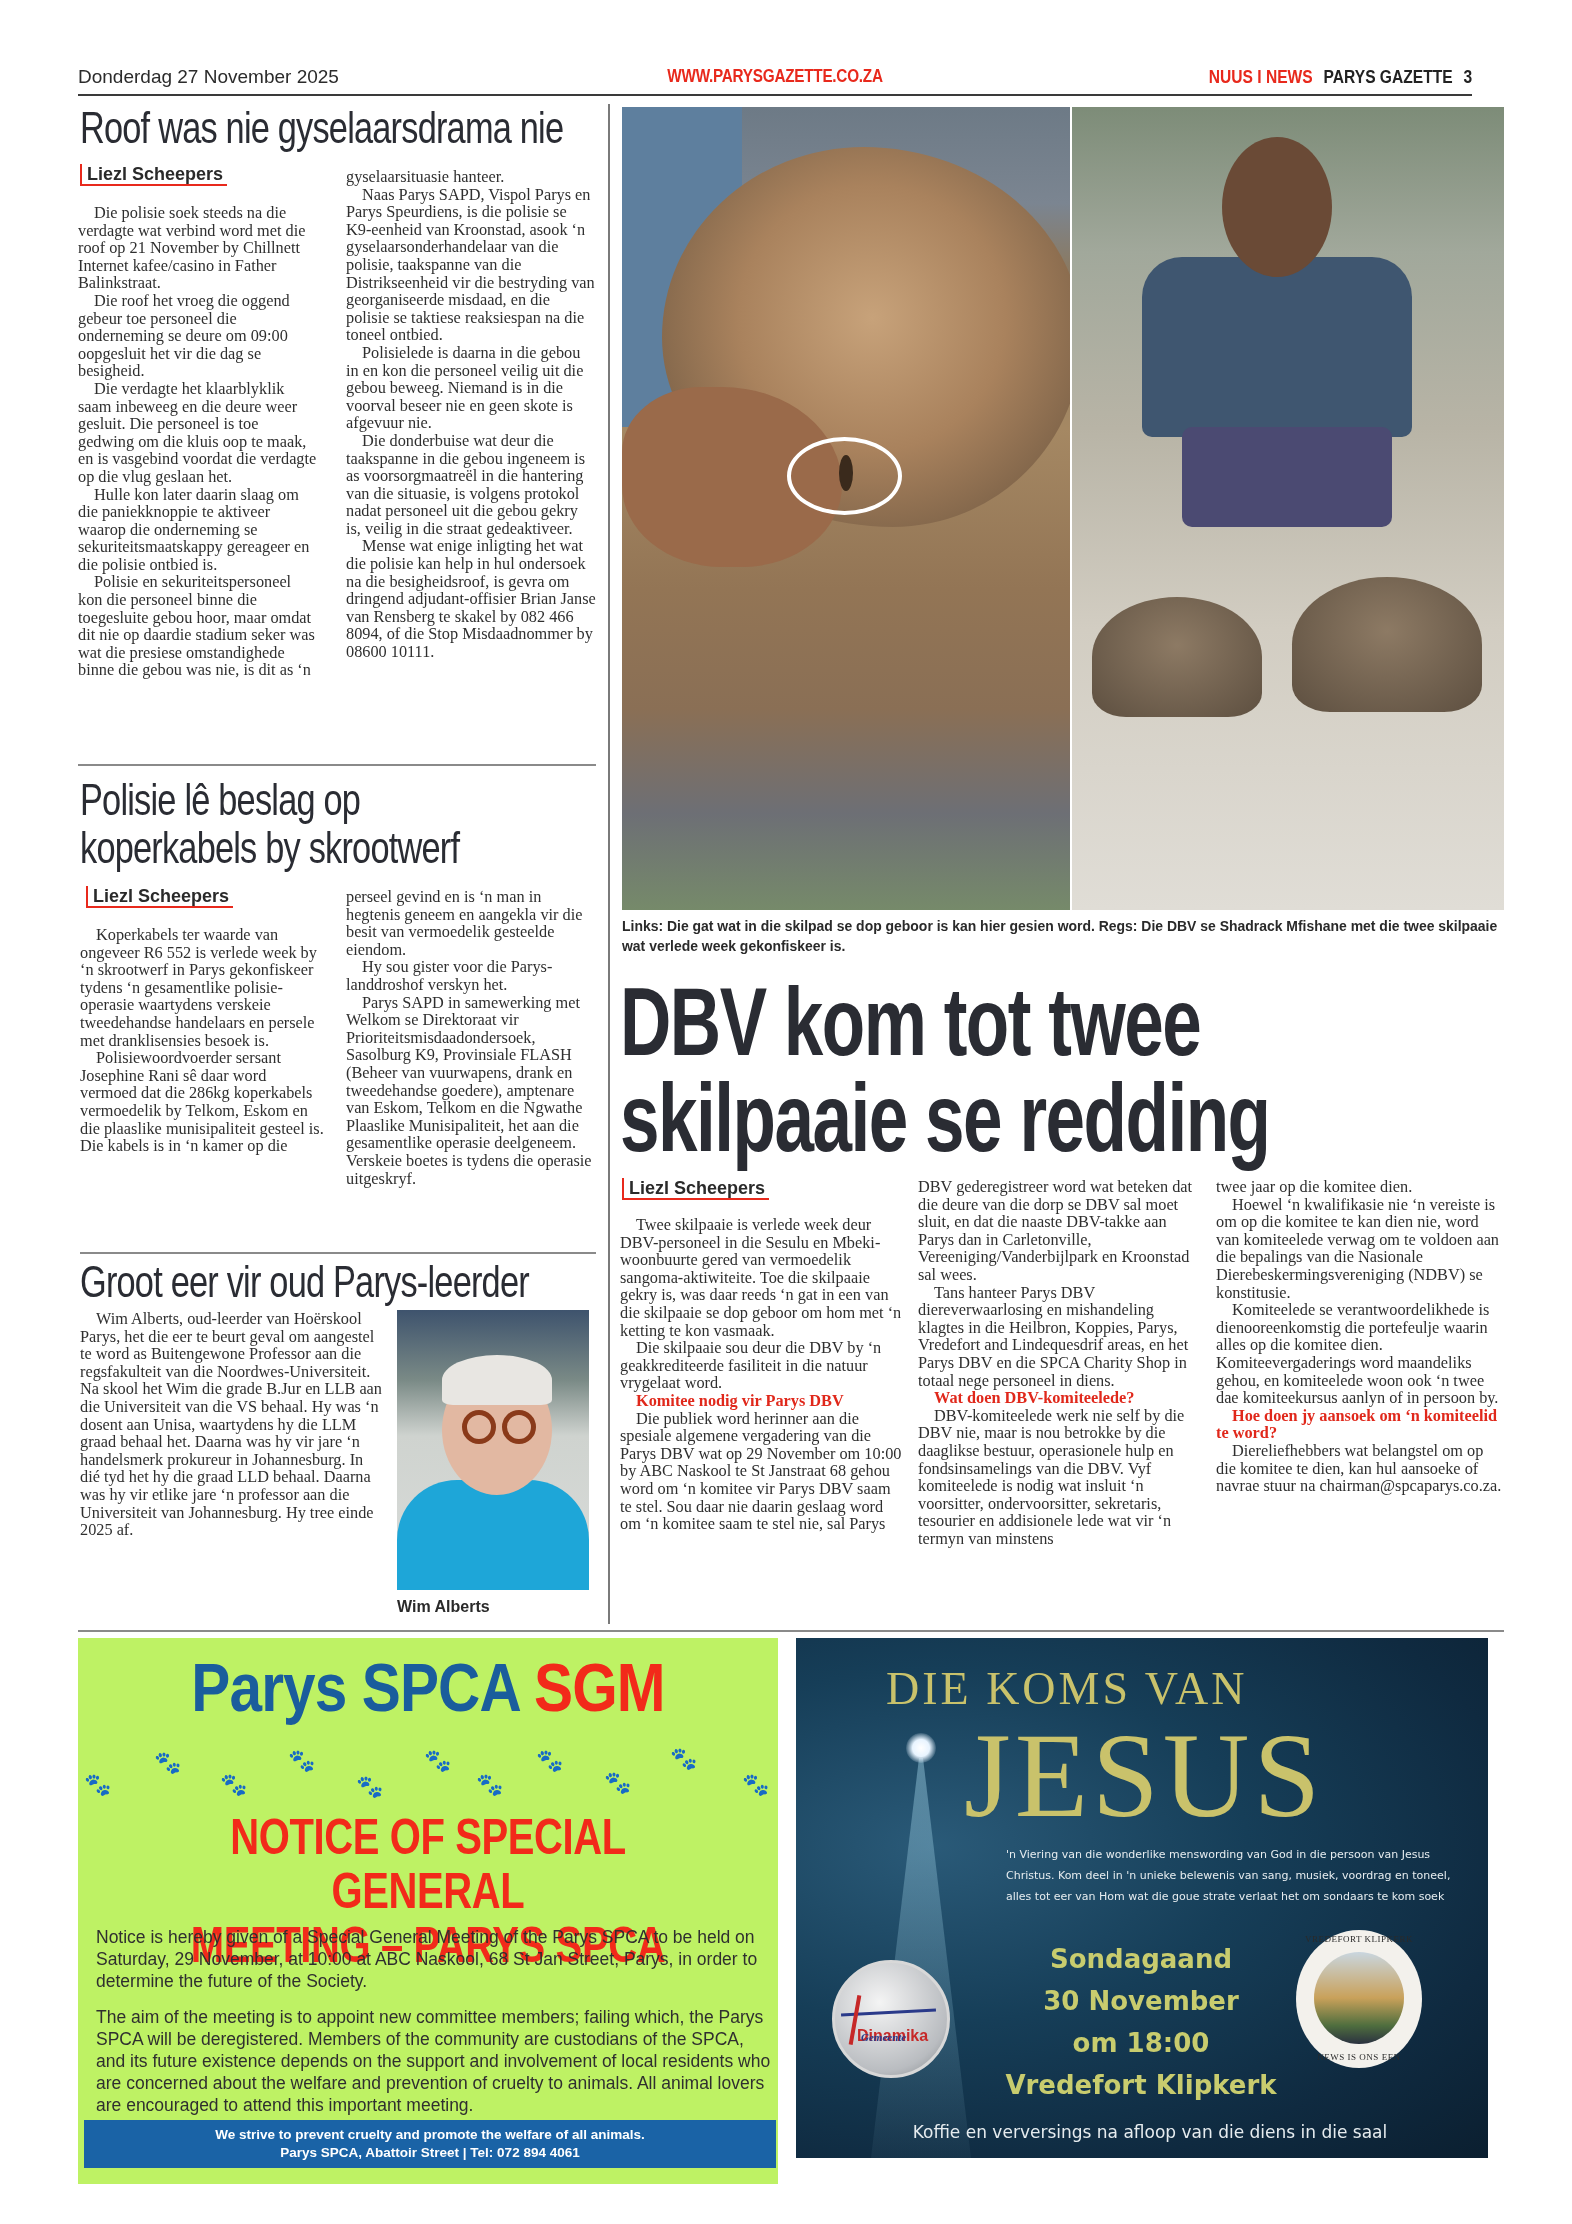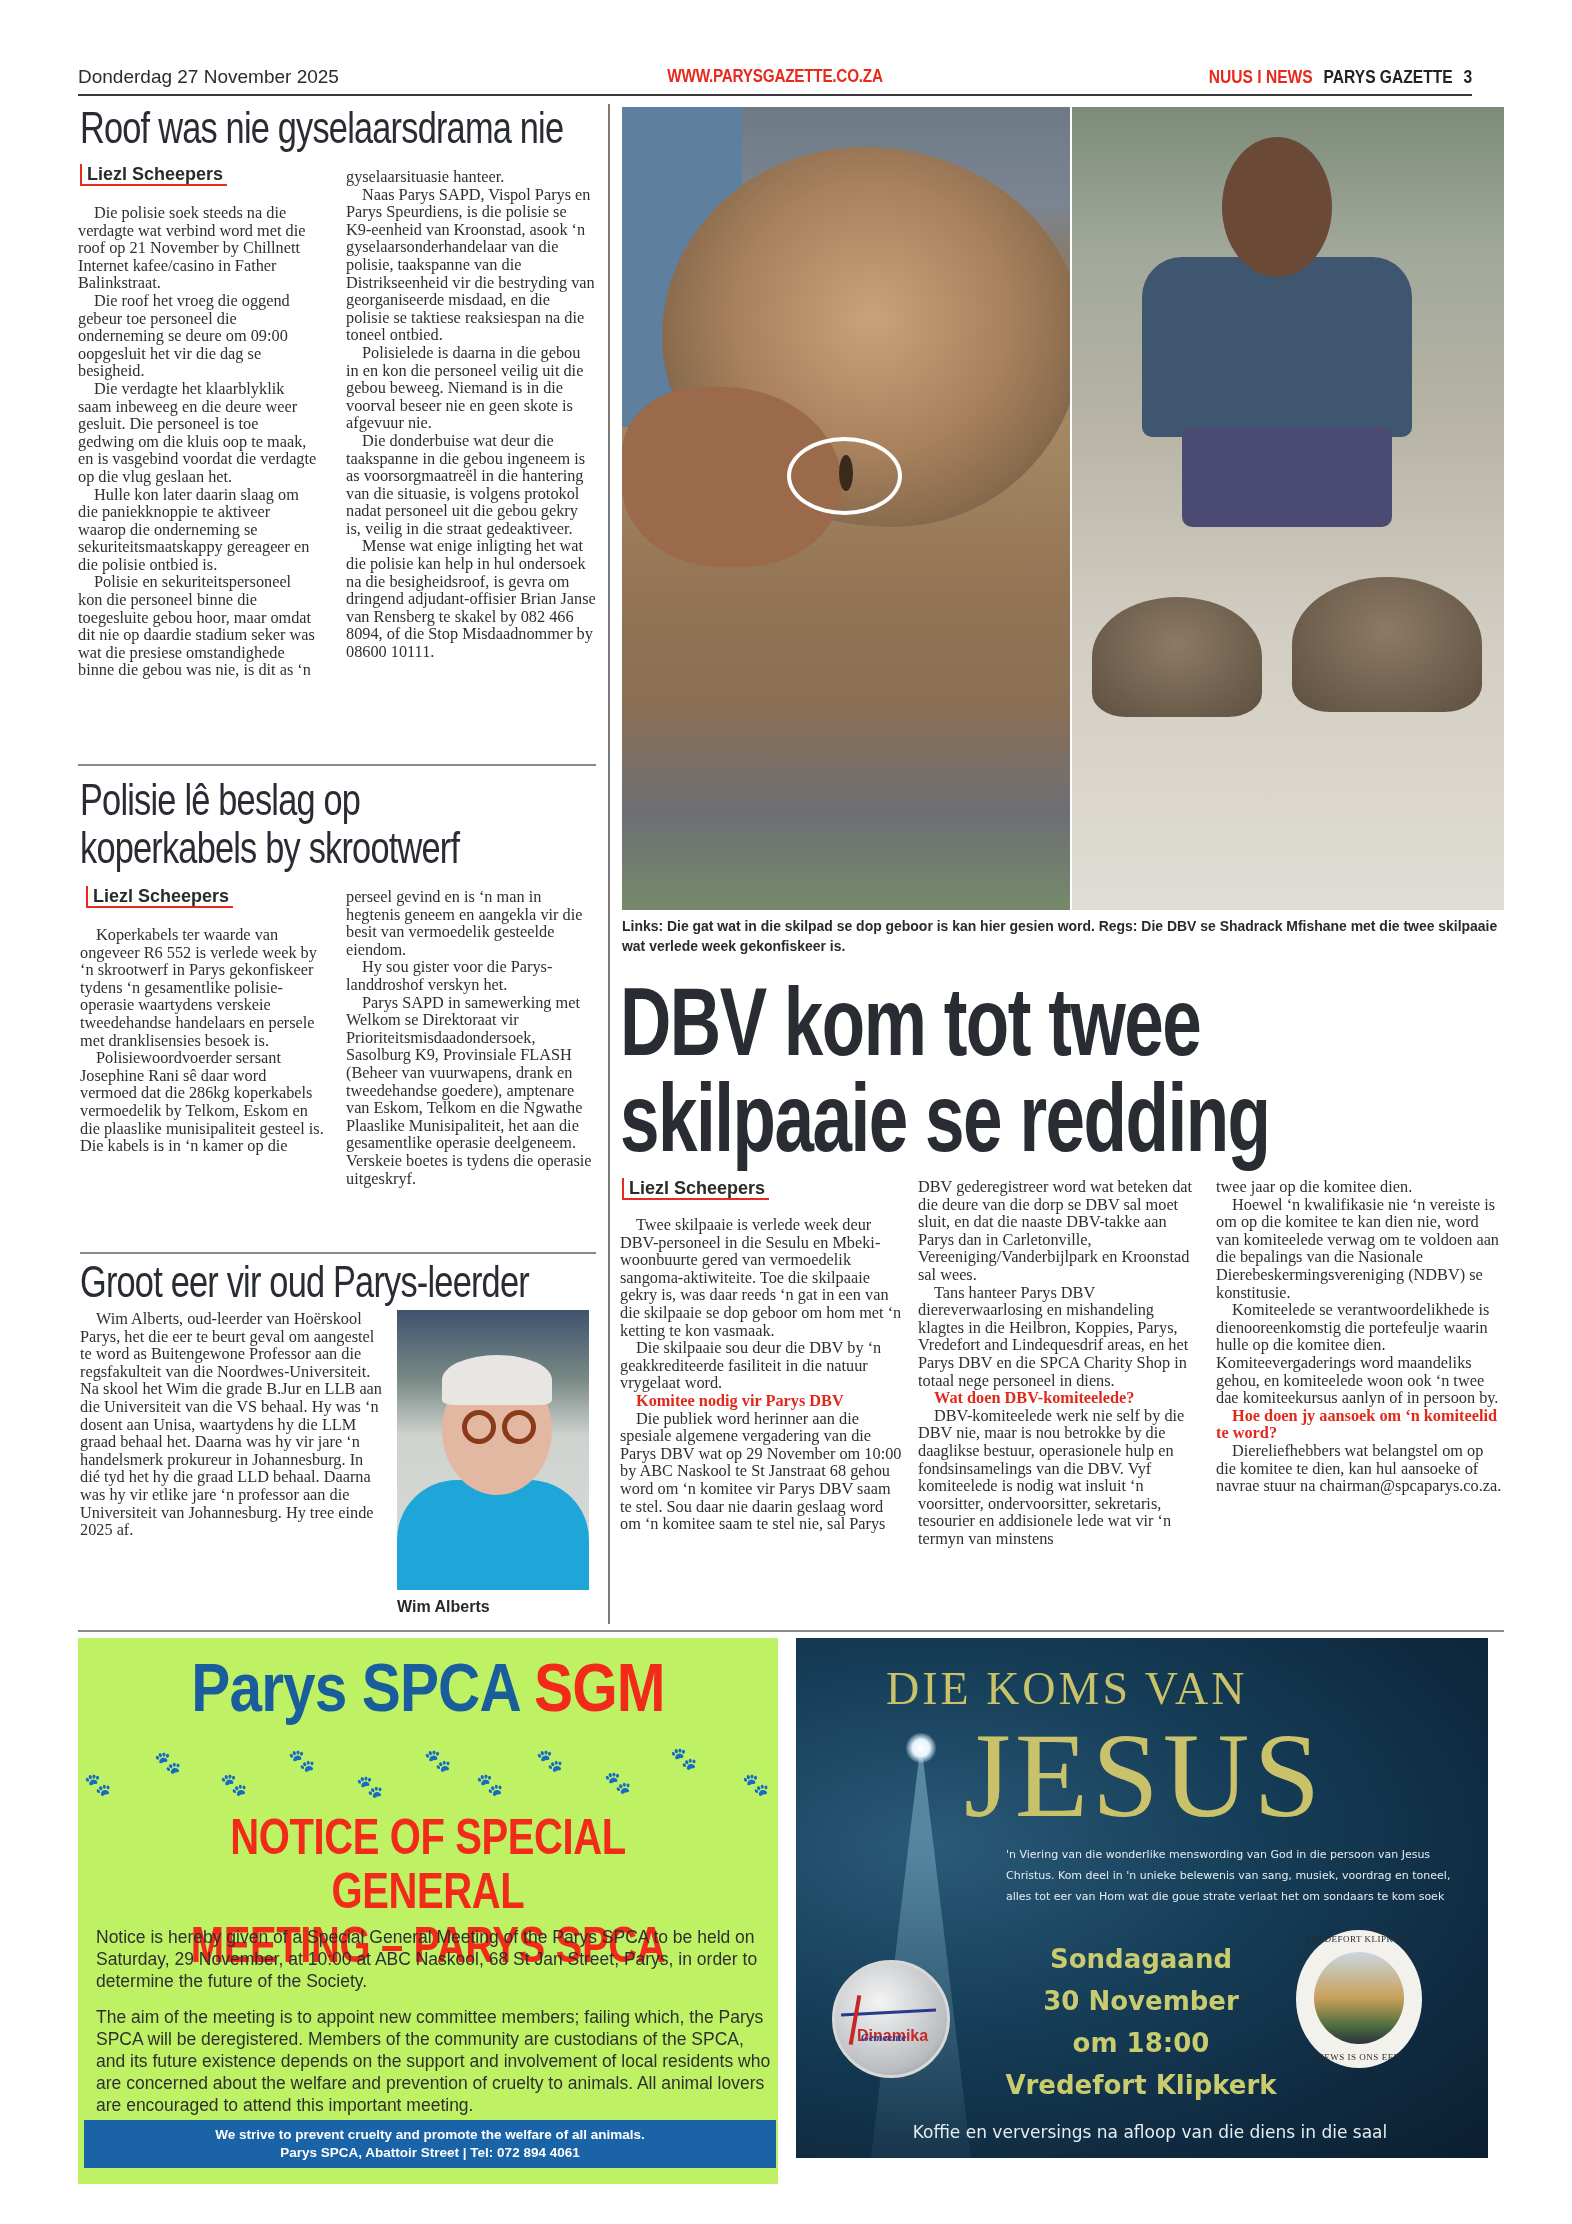--- a/index.html
+++ b/index.html
@@ -187,21 +187,21 @@
 </div>
 <div class="abs col" style="left:918px; top:1178px; width:284px;">
   <p class="noindent">DBV gederegistreer word wat beteken dat die deure van die dorp se DBV sal moet sluit, en dat die naaste DBV-takke aan Parys dan in Carletonville, Vereeniging/Vanderbijlpark en Kroonstad sal wees.</p>
   <p>Tans hanteer Parys DBV diereverwaarlosing en mishandeling klagtes in die Heilbron, Koppies, Parys, Vredefort and Lindequesdrif areas, en het Parys DBV en die SPCA Charity Shop in totaal nege personeel in diens.</p>
   <p class="sub-red">Wat doen DBV-komiteelede?</p>
   <p>DBV-komiteelede werk nie self by die DBV nie, maar is nou betrokke by die daaglikse bestuur, operasionele hulp en fondsinsamelings van die DBV. Vyf komiteelede is nodig wat insluit ‘n voorsitter, ondervoorsitter, sekretaris, tesourier en addisionele lede wat vir ‘n termyn van minstens</p>
 </div>
 <div class="abs col" style="left:1216px; top:1178px; width:290px;">
   <p class="noindent">twee jaar op die komitee dien.</p>
   <p>Hoewel ‘n kwalifikasie nie ‘n vereiste is om op die komitee te kan dien nie, word van komiteelede verwag om te voldoen aan die bepalings van die Nasionale Dierebeskermingsvereniging (NDBV) se konstitusie.</p>
-  <p>Komiteelede se verantwoordelikhede is dienooreenkomstig die portefeulje waarin hulle op die komitee dien. Komiteevergaderings word maandeliks gehou, en komiteelede woon ook ‘n twee dae komiteekursus aanlyn of in persoon by.</p>
+  <p>Komiteelede se verantwoordelikhede is dienooreenkomstig die portefeulje waarin alles op die komitee dien. Komiteevergaderings word maandeliks gehou, en komiteelede woon ook ‘n twee dae komiteekursus aanlyn of in persoon by.</p>
   <p class="sub-red">Hoe doen jy aansoek om ‘n komiteelid te word?</p>
   <p>Diereliefhebbers wat belangstel om op die komitee te dien, kan hul aansoeke of navrae stuur na chairman@spcaparys.co.za.</p>
 </div>
 
 <div class="abs hrule" style="left:78px; top:1630px; width:1426px;"></div>
 
 <div class="abs spca">
   <div class="spca-title">
     <span class="spca-blue">Parys SPCA</span>
     <span class="spca-red">SGM</span>

